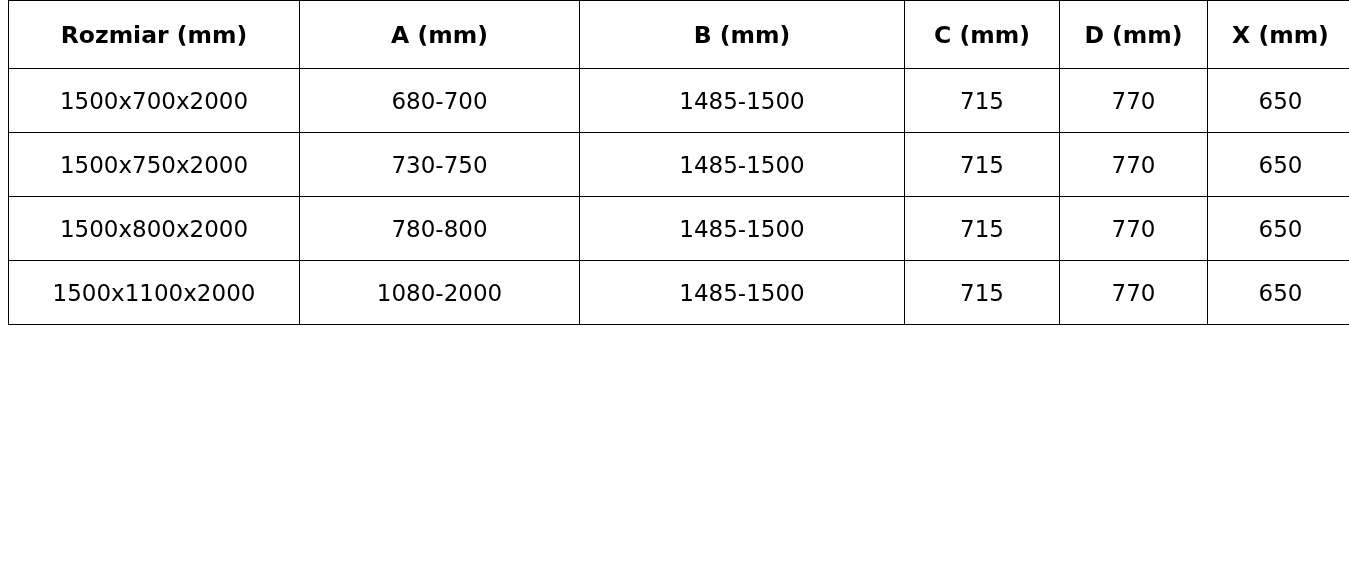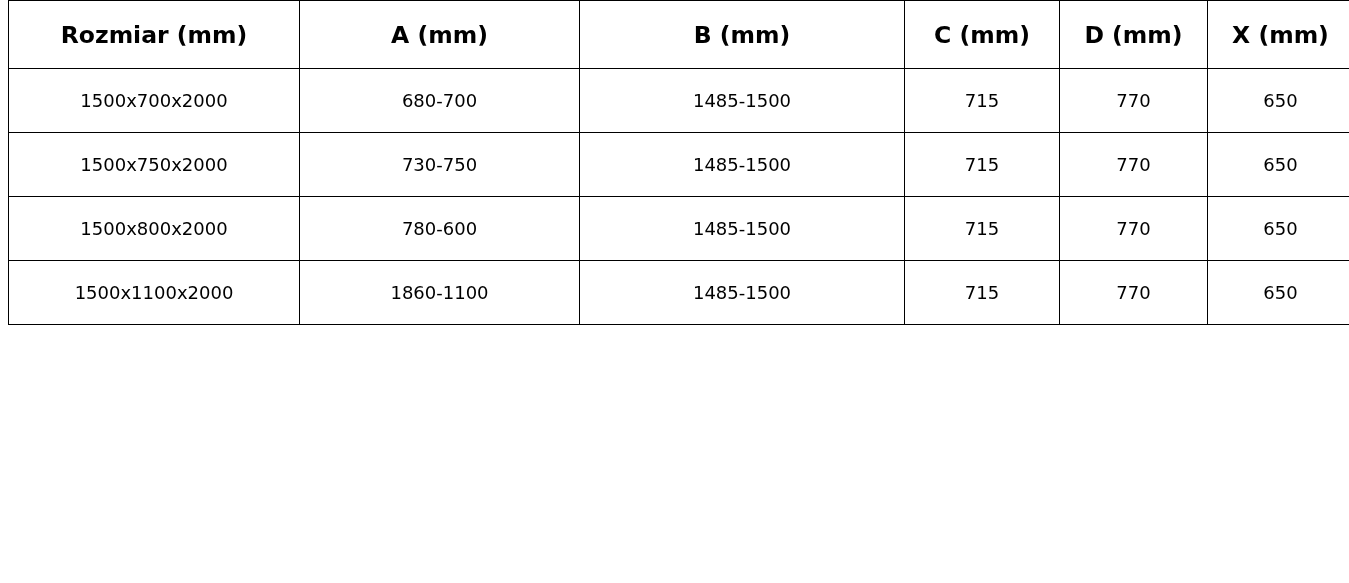--- a/index.html
+++ b/index.html
@@ -23,21 +23,21 @@
     border-collapse: collapse;
     width: 1345px;
     margin: 0 8px;
     table-layout: fixed;
   }
   table.size-table th,
   table.size-table td {
     border: 1px solid #000000;
     text-align: center;
     vertical-align: middle;
-    font-size: 18px;
+    font-size: 23px;
     height: 64px;
     padding: 0 4px;
     box-sizing: border-box;
     white-space: nowrap;
   }
   table.size-table th {
     font-weight: bold;
     font-size: 23.5px;
     height: 68px;
   }
@@ -84,29 +84,29 @@
       <tr>
         <td>1500x750x2000</td>
         <td>730-750</td>
         <td>1485-1500</td>
         <td>715</td>
         <td>770</td>
         <td>650</td>
       </tr>
       <tr>
         <td>1500x800x2000</td>
-        <td>780-600</td>
+        <td>780-800</td>
         <td>1485-1500</td>
         <td>715</td>
         <td>770</td>
         <td>650</td>
       </tr>
       <tr>
         <td>1500x1100x2000</td>
-        <td>1860-1100</td>
+        <td>1080-2000</td>
         <td>1485-1500</td>
         <td>715</td>
         <td>770</td>
         <td>650</td>
       </tr>
     </tbody>
   </table>
 </div>
 
 </body></html>

